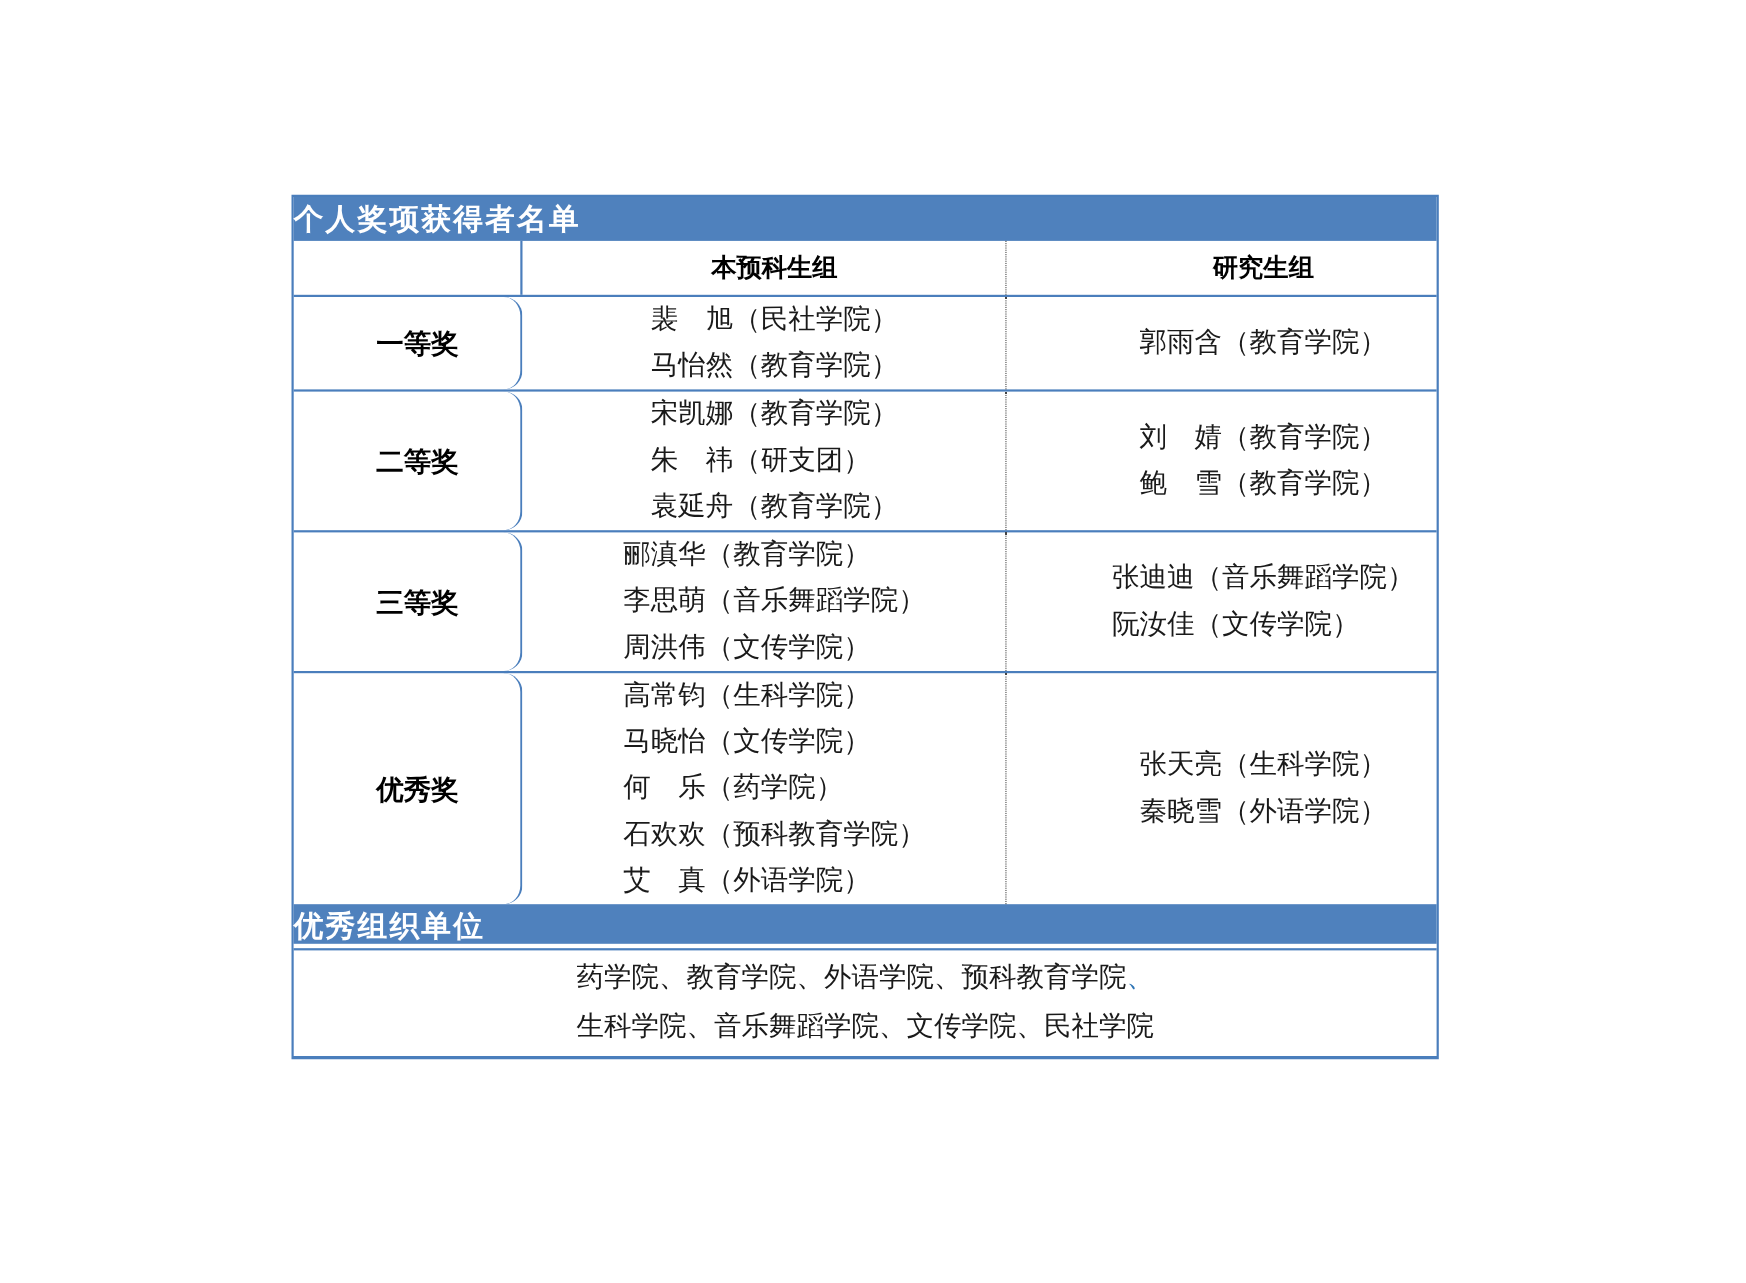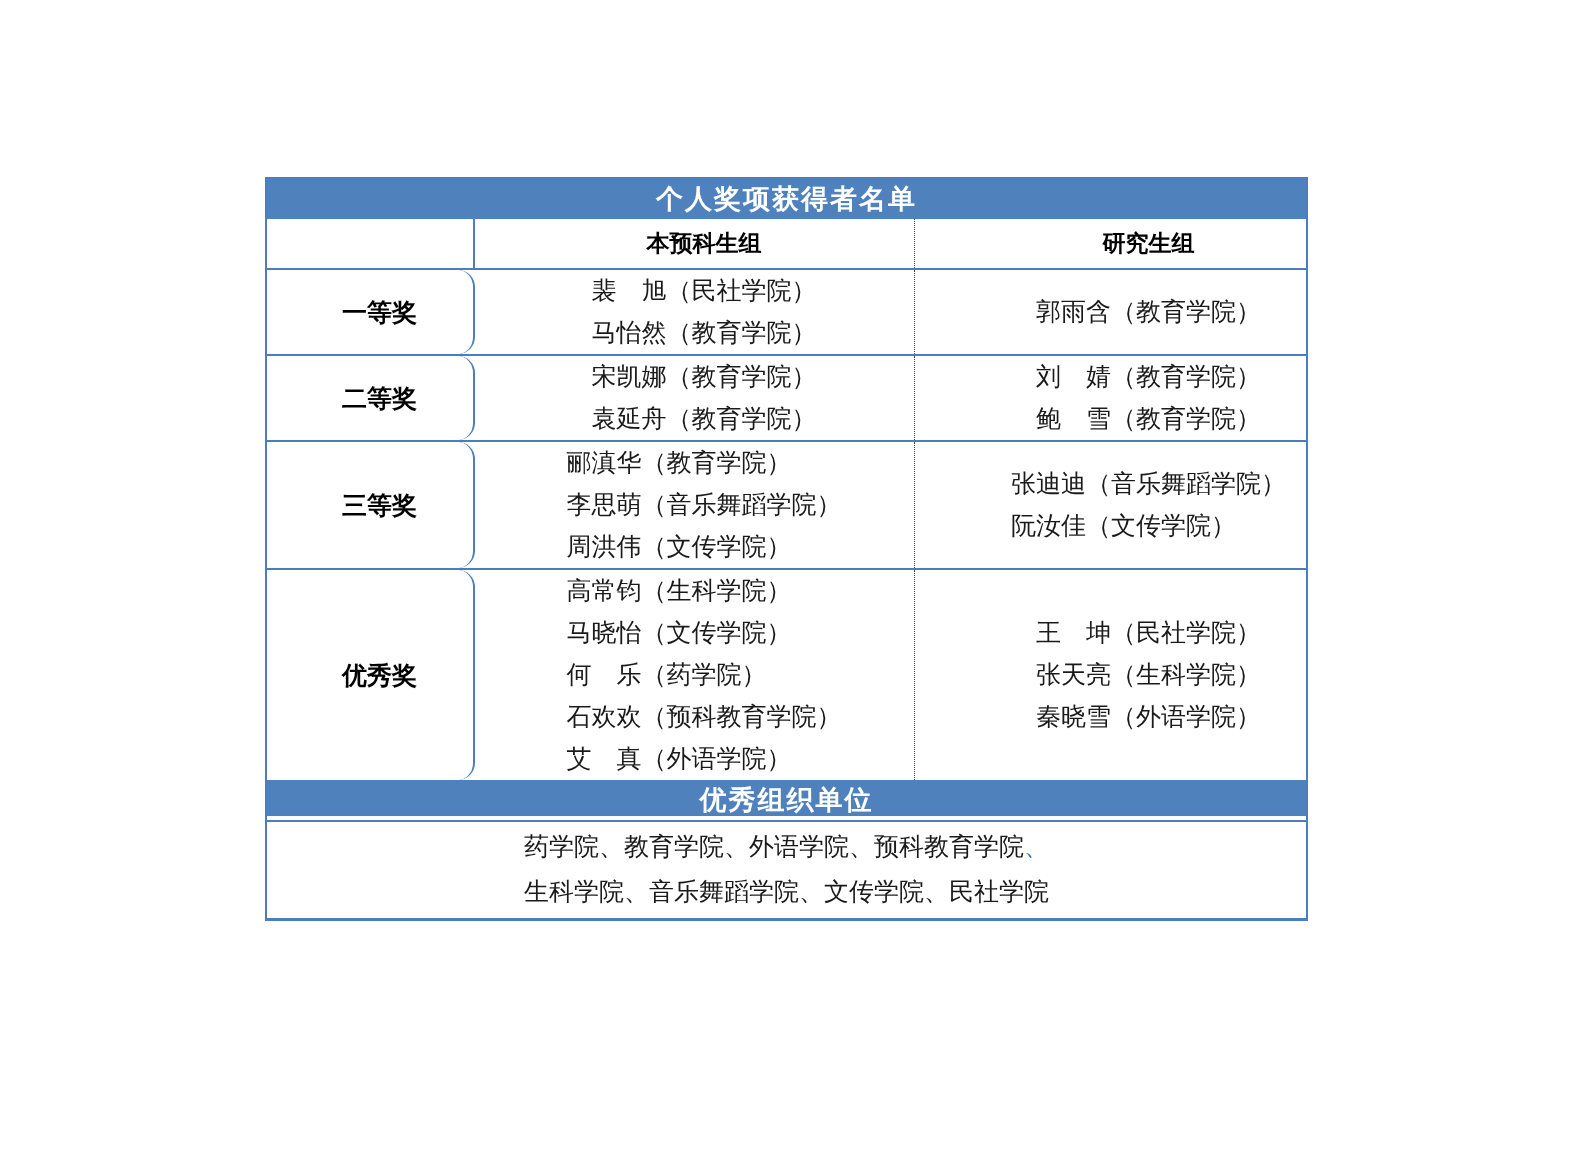--- a/index.html
+++ b/index.html
@@ -26,21 +26,21 @@
     border-bottom: 3px solid #4a7ebc;
     background: #ffffff;
   }
   .band {
     height: 40px;
     background: #4f81bd;
     color: #ffffff;
     font-weight: bold;
     font-size: 27px;
     line-height: 40px;
-    text-align: center;
+    text-align: left;
     letter-spacing: 2px;
   }
   .band2 { border-bottom: 4px solid #ffffff; }
   .grid-row { display: flex; width: 100%; }
   .award-row, .org-row { border-top: 2px solid #4a7ebc; }
   .cell { flex: 0 0 auto; margin-left: 19px; }
   .col-award  { width: 189px; border-right: 2px solid #4a7ebc; }
   .col-group1 { width: 421px; border-right: 1px dotted #444444; }
   .col-group2 { width: 429px; }
   .header-row { height: 49px; }
@@ -103,20 +103,21 @@
             <div class="name-block">
               <div class="name-line">郭雨含（教育学院）</div>
             </div>
           </div>
         </div>
         <div class="grid-row award-row">
           <div class="cell col-award award-cell">二等奖</div>
           <div class="cell list-cell col-group1">
             <div class="name-block">
               <div class="name-line">宋凯娜（教育学院）</div>
+              <div class="name-line">朱　祎（研支团）</div>
               <div class="name-line">袁延舟（教育学院）</div>
             </div>
           </div>
           <div class="cell list-cell col-group2">
             <div class="name-block">
               <div class="name-line">刘　婧（教育学院）</div>
               <div class="name-line">鲍　雪（教育学院）</div>
             </div>
           </div>
         </div>
@@ -142,21 +143,20 @@
             <div class="name-block">
               <div class="name-line">高常钧（生科学院）</div>
               <div class="name-line">马晓怡（文传学院）</div>
               <div class="name-line">何　乐（药学院）</div>
               <div class="name-line">石欢欢（预科教育学院）</div>
               <div class="name-line">艾　真（外语学院）</div>
             </div>
           </div>
           <div class="cell list-cell col-group2">
             <div class="name-block">
-              <div class="name-line">王　坤（民社学院）</div>
               <div class="name-line">张天亮（生科学院）</div>
               <div class="name-line">秦晓雪（外语学院）</div>
             </div>
           </div>
         </div>
       </div>
 
     <div class="band band2">优秀组织单位</div>
 
     <div class="org-row">

